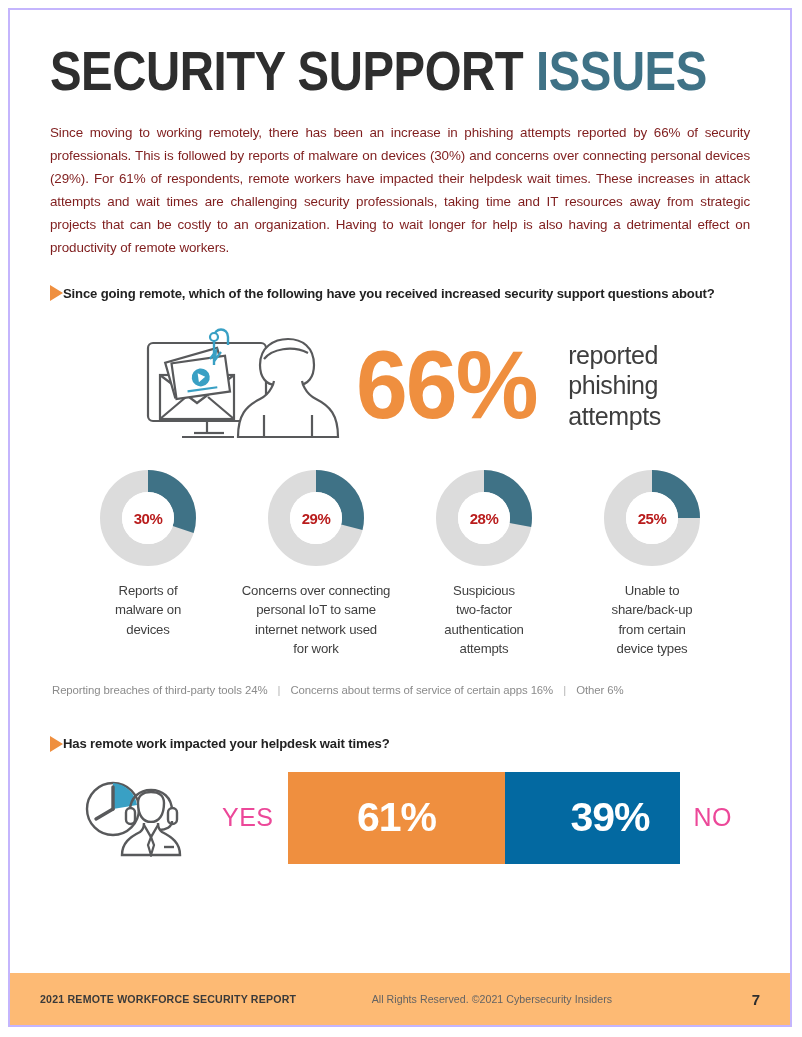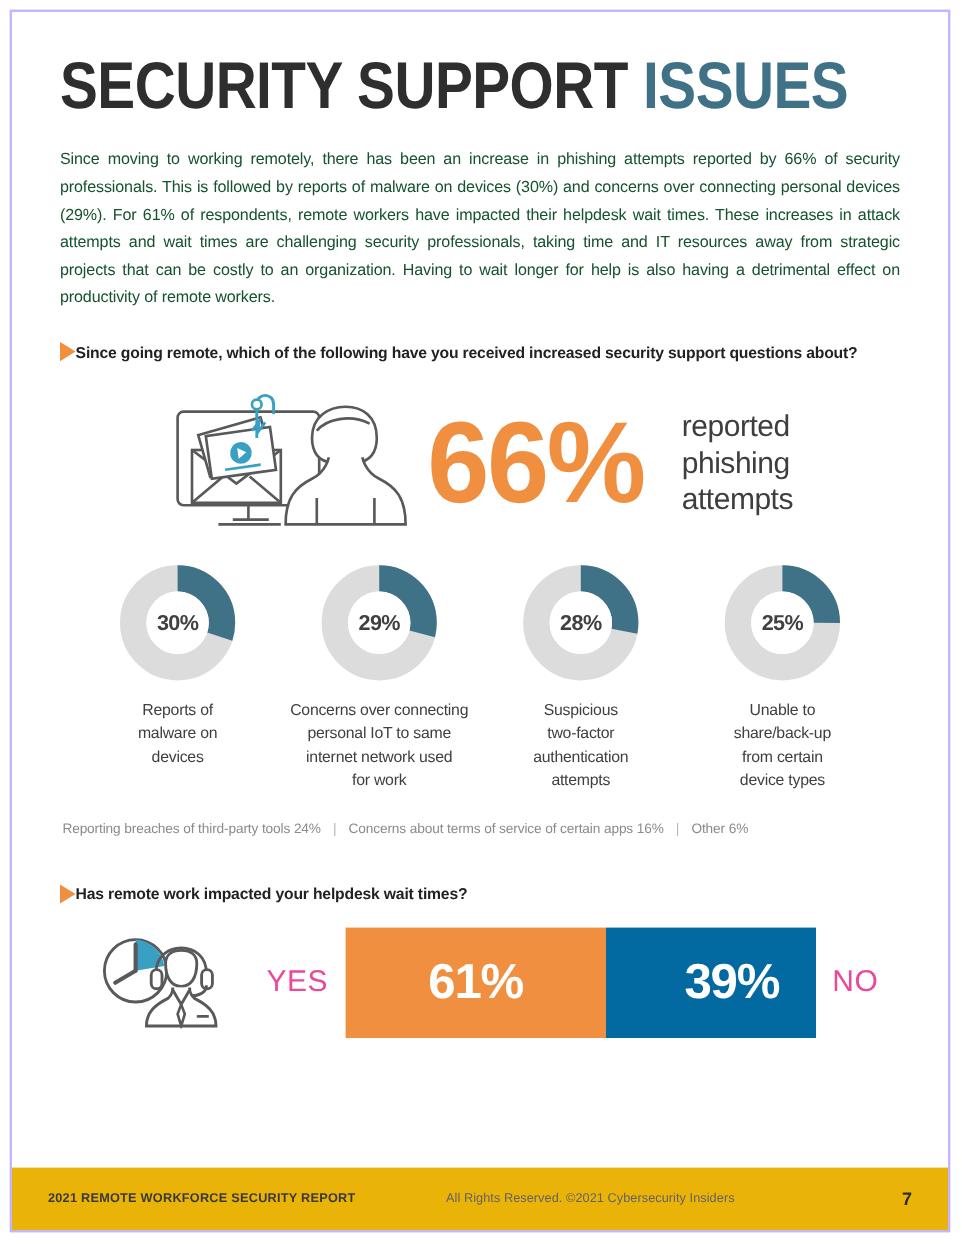--- a/index.html
+++ b/index.html
@@ -42,21 +42,21 @@
     transform: scaleX(0.86);
     transform-origin: left center;
     white-space: nowrap;
   }
   .title .accent { color: #3f7286; }
 
   
   .intro {
     font-size: 13.4px;
     line-height: 1.72;
-    color: #14532d;
+    color: #7f1d1d;
     text-align: justify;
     margin: 0 0 26px 0;
     letter-spacing: -0.1px;
   }
 
   
   .question {
     display: flex;
     align-items: center;
     gap: 0;
@@ -120,22 +120,22 @@
     margin: 0 auto 14px auto;
   }
   .donut-value {
     position: absolute;
     inset: 0;
     display: flex;
     align-items: center;
     justify-content: center;
     font-family: "Liberation Sans Narrow", "Liberation Sans", sans-serif;
     font-weight: bold;
-    font-size: 18px;
-    color: #404040;
+    font-size: 15px;
+    color: #b91c1c;
     letter-spacing: -0.5px;
   }
   .donut-label {
     font-size: 13.2px;
     line-height: 1.45;
     color: #3f3f3f;
     letter-spacing: -0.2px;
   }
 
   
@@ -178,21 +178,21 @@
     letter-spacing: -1px;
   }
   .bar-yes { background: #ef8f3f; }
   .bar-no  { background: #0369a1; padding-left: 35px; }
 
   
   .footer {
     position: absolute;
     left: 0; right: 0; bottom: 0;
     height: 52px;
-    background: #eab308;
+    background: #fdba74;
     display: flex;
     align-items: center;
     padding: 0 30px;
     box-sizing: border-box;
   }
   .footer-left {
     font-size: 10.6px;
     font-weight: bold;
     color: #3a3a3a;
     letter-spacing: 0.2px;

